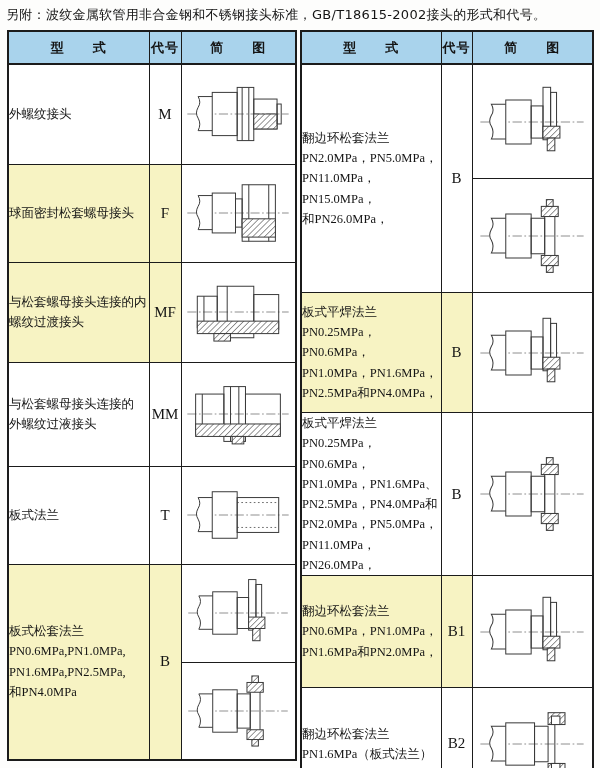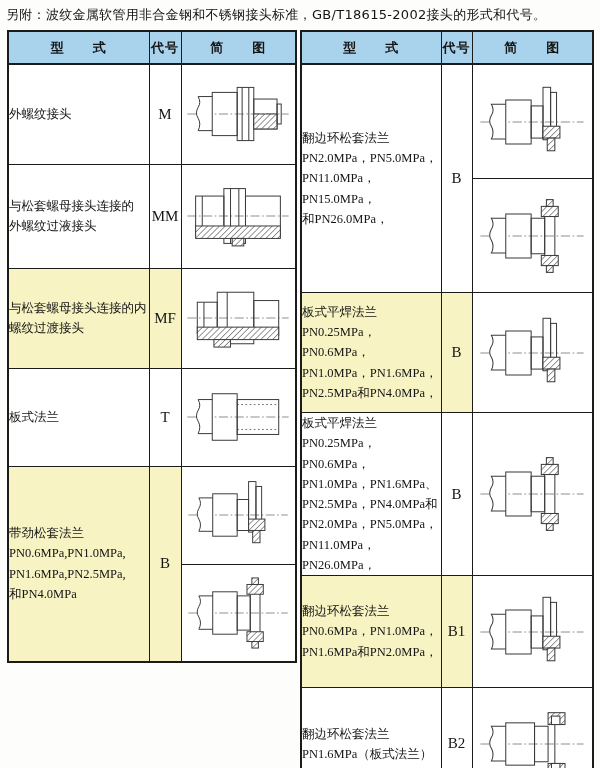--- a/index.html
+++ b/index.html
@@ -184,51 +184,60 @@
   </tr>
   <tr style="height:100px">
     <td class="type">外螺纹接头</td>
     <td class="code">M</td>
     <td class="diag">
       <svg class="dsvg" width="108" height="88" viewBox="0 0 130 90">
             <use href="#d-thread"></use>
           </svg>
     </td>
   </tr>
+  <tr style="height:98px">
+    <td class="type ylw">球面密封松套螺母接头</td>
+    <td class="code ylw">F</td>
+    <td class="diag">
+      <svg class="dsvg" width="108" height="88" viewBox="0 0 130 90">
+            <use href="#d-nut"></use>
+          </svg>
+    </td>
+  </tr>
+  <tr style="height:100px">
+    <td class="type ylw">与松套螺母接头连接的内
+螺纹过渡接头</td>
+    <td class="code ylw">MF</td>
+    <td class="diag">
+      <svg class="dsvg" width="108" height="90" viewBox="0 0 130 90">
+            <use href="#d-union2"></use>
+          </svg>
+    </td>
+  </tr>
   <tr style="height:104px">
     <td class="type">与松套螺母接头连接的
 外螺纹过液接头</td>
     <td class="code">MM</td>
     <td class="diag">
       <svg class="dsvg" width="108" height="92" viewBox="0 0 130 90">
             <use href="#d-union"></use>
           </svg>
     </td>
   </tr>
-  <tr style="height:100px">
-    <td class="type ylw">与松套螺母接头连接的内
-螺纹过渡接头</td>
-    <td class="code ylw">MF</td>
-    <td class="diag">
-      <svg class="dsvg" width="108" height="90" viewBox="0 0 130 90">
-            <use href="#d-union2"></use>
-          </svg>
-    </td>
-  </tr>
   <tr style="height:98px">
     <td class="type">板式法兰</td>
     <td class="code">T</td>
     <td class="diag">
       <svg class="dsvg" width="108" height="88" viewBox="0 0 130 90">
             <use href="#d-sleeve"></use>
           </svg>
     </td>
   </tr>
   <tr style="height:195px">
-    <td class="type ylw">带劲松套法兰
+    <td class="type ylw">板式松套法兰
 PN0.6MPa,PN1.0MPa,
 PN1.6MPa,PN2.5MPa,
 和PN4.0MPa</td>
     <td class="code ylw">B</td>
     <td class="diag">
       <div class="sub" style="height:97px">
         <svg class="dsvg" width="106" height="90" viewBox="0 0 130 90">
               <use href="#d-flange-up"></use>
             </svg>
       </div>

